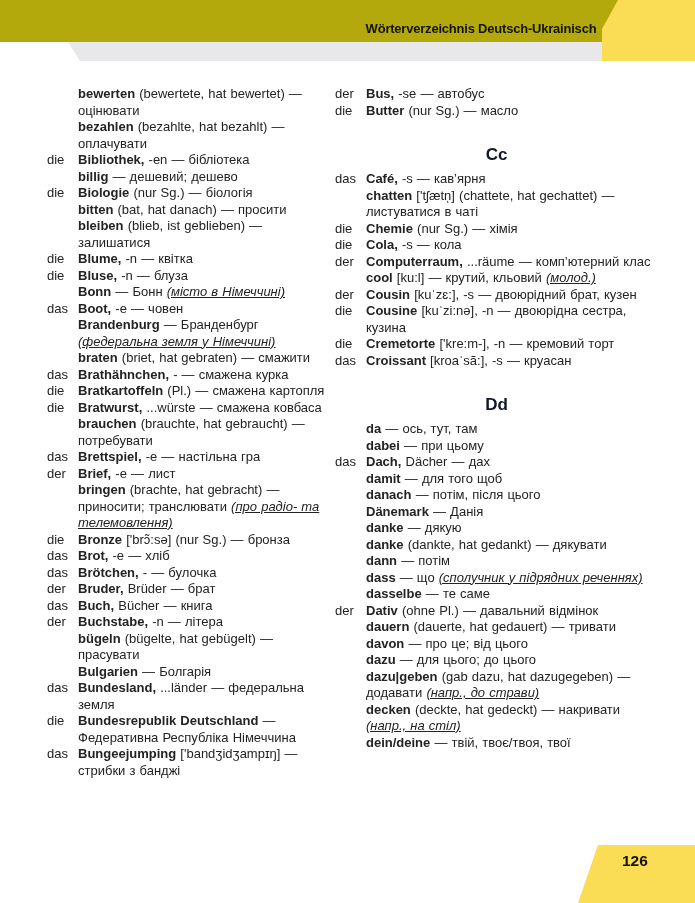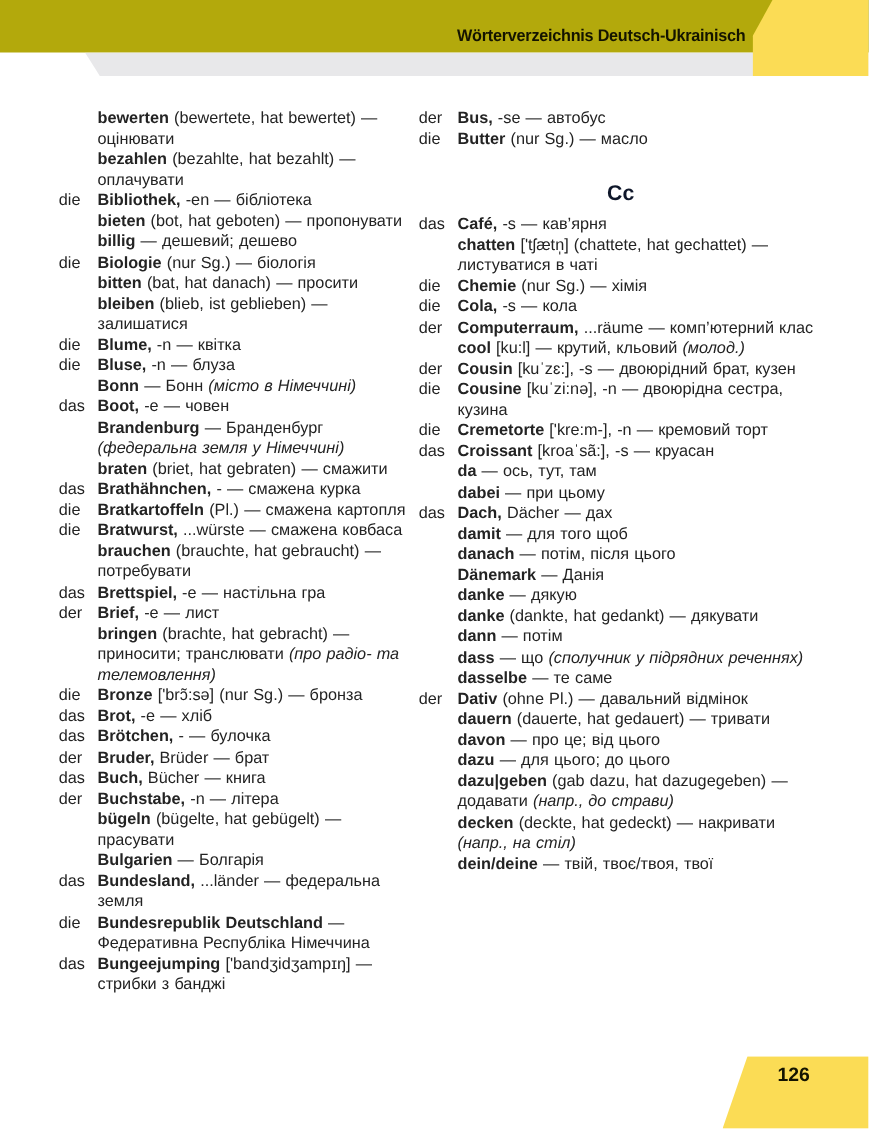--- a/index.html
+++ b/index.html
@@ -21,21 +21,21 @@
     transform:scaleX(0.96);transform-origin:right center;white-space:nowrap;
   }
   
   .col{position:absolute;top:86px;}
   .col-left{left:47px;width:283px;}
   .col-right{left:335px;width:323px;}
   .entry{display:flex;font-size:13px;line-height:16.5px;word-spacing:0.5px;}
   .article{flex:none;width:31px;}
   .etext{flex:1;min-width:0;}
   .seg-b{font-weight:700;}
-  .seg-i{font-style:italic;}
+  .seg-i{font-style:italic;text-decoration:underline;}
   .section-heading{
     text-align:center;font-weight:700;font-size:17px;line-height:20px;
     color:#0f172a;margin:26px 0 6px 0;
   }
   
   .footer-yellow{position:absolute;left:578px;top:845px;width:117px;height:58px;background:#fbdc55;
     clip-path:polygon(20px 0,100% 0,100% 100%,0 100%);}
   .page-number{
     position:absolute;left:622px;top:852px;
     font-weight:700;font-size:15.5px;color:#141400;
@@ -57,21 +57,20 @@
     <div class="entry">
       <span class="article"></span>
       <span class="etext"><span class="seg-b">bezahlen</span><span class="seg-r"> (bezahlte, hat bezahlt) — оплачувати</span></span>
     </div>
     <div class="entry">
       <span class="article">die</span>
       <span class="etext"><span class="seg-b">Bibliothek,</span><span class="seg-r"> -en — бібліотека</span></span>
     </div>
     <div class="entry">
       <span class="article"></span>
-      <span class="etext"><span class="seg-b">bieten</span><span class="seg-r"> (bot, hat geboten) — пропонувати</span></span>
     </div>
     <div class="entry">
       <span class="article"></span>
       <span class="etext"><span class="seg-b">billig</span><span class="seg-r"> — дешевий; дешево</span></span>
     </div>
     <div class="entry">
       <span class="article">die</span>
       <span class="etext"><span class="seg-b">Biologie</span><span class="seg-r"> (nur Sg.) — біологія</span></span>
     </div>
     <div class="entry">
@@ -225,20 +224,21 @@
       <span class="etext"><span class="seg-b">Cousine</span><span class="seg-r"> [kuˈzi:nə], -n — двоюрідна сестра, кузина</span></span>
     </div>
     <div class="entry">
       <span class="article">die</span>
       <span class="etext"><span class="seg-b">Cremetorte</span><span class="seg-r"> ['kre:m-], -n — кремовий торт</span></span>
     </div>
     <div class="entry">
       <span class="article">das</span>
       <span class="etext"><span class="seg-b">Croissant</span><span class="seg-r"> [kroaˈsã:], -s — круасан</span></span>
     </div>
+    <div class="section-heading">Dd</div>
     <div class="entry">
       <span class="article"></span>
       <span class="etext"><span class="seg-b">da</span><span class="seg-r"> — ось, тут, там</span></span>
     </div>
     <div class="entry">
       <span class="article"></span>
       <span class="etext"><span class="seg-b">dabei</span><span class="seg-r"> — при цьому</span></span>
     </div>
     <div class="entry">
       <span class="article">das</span>

